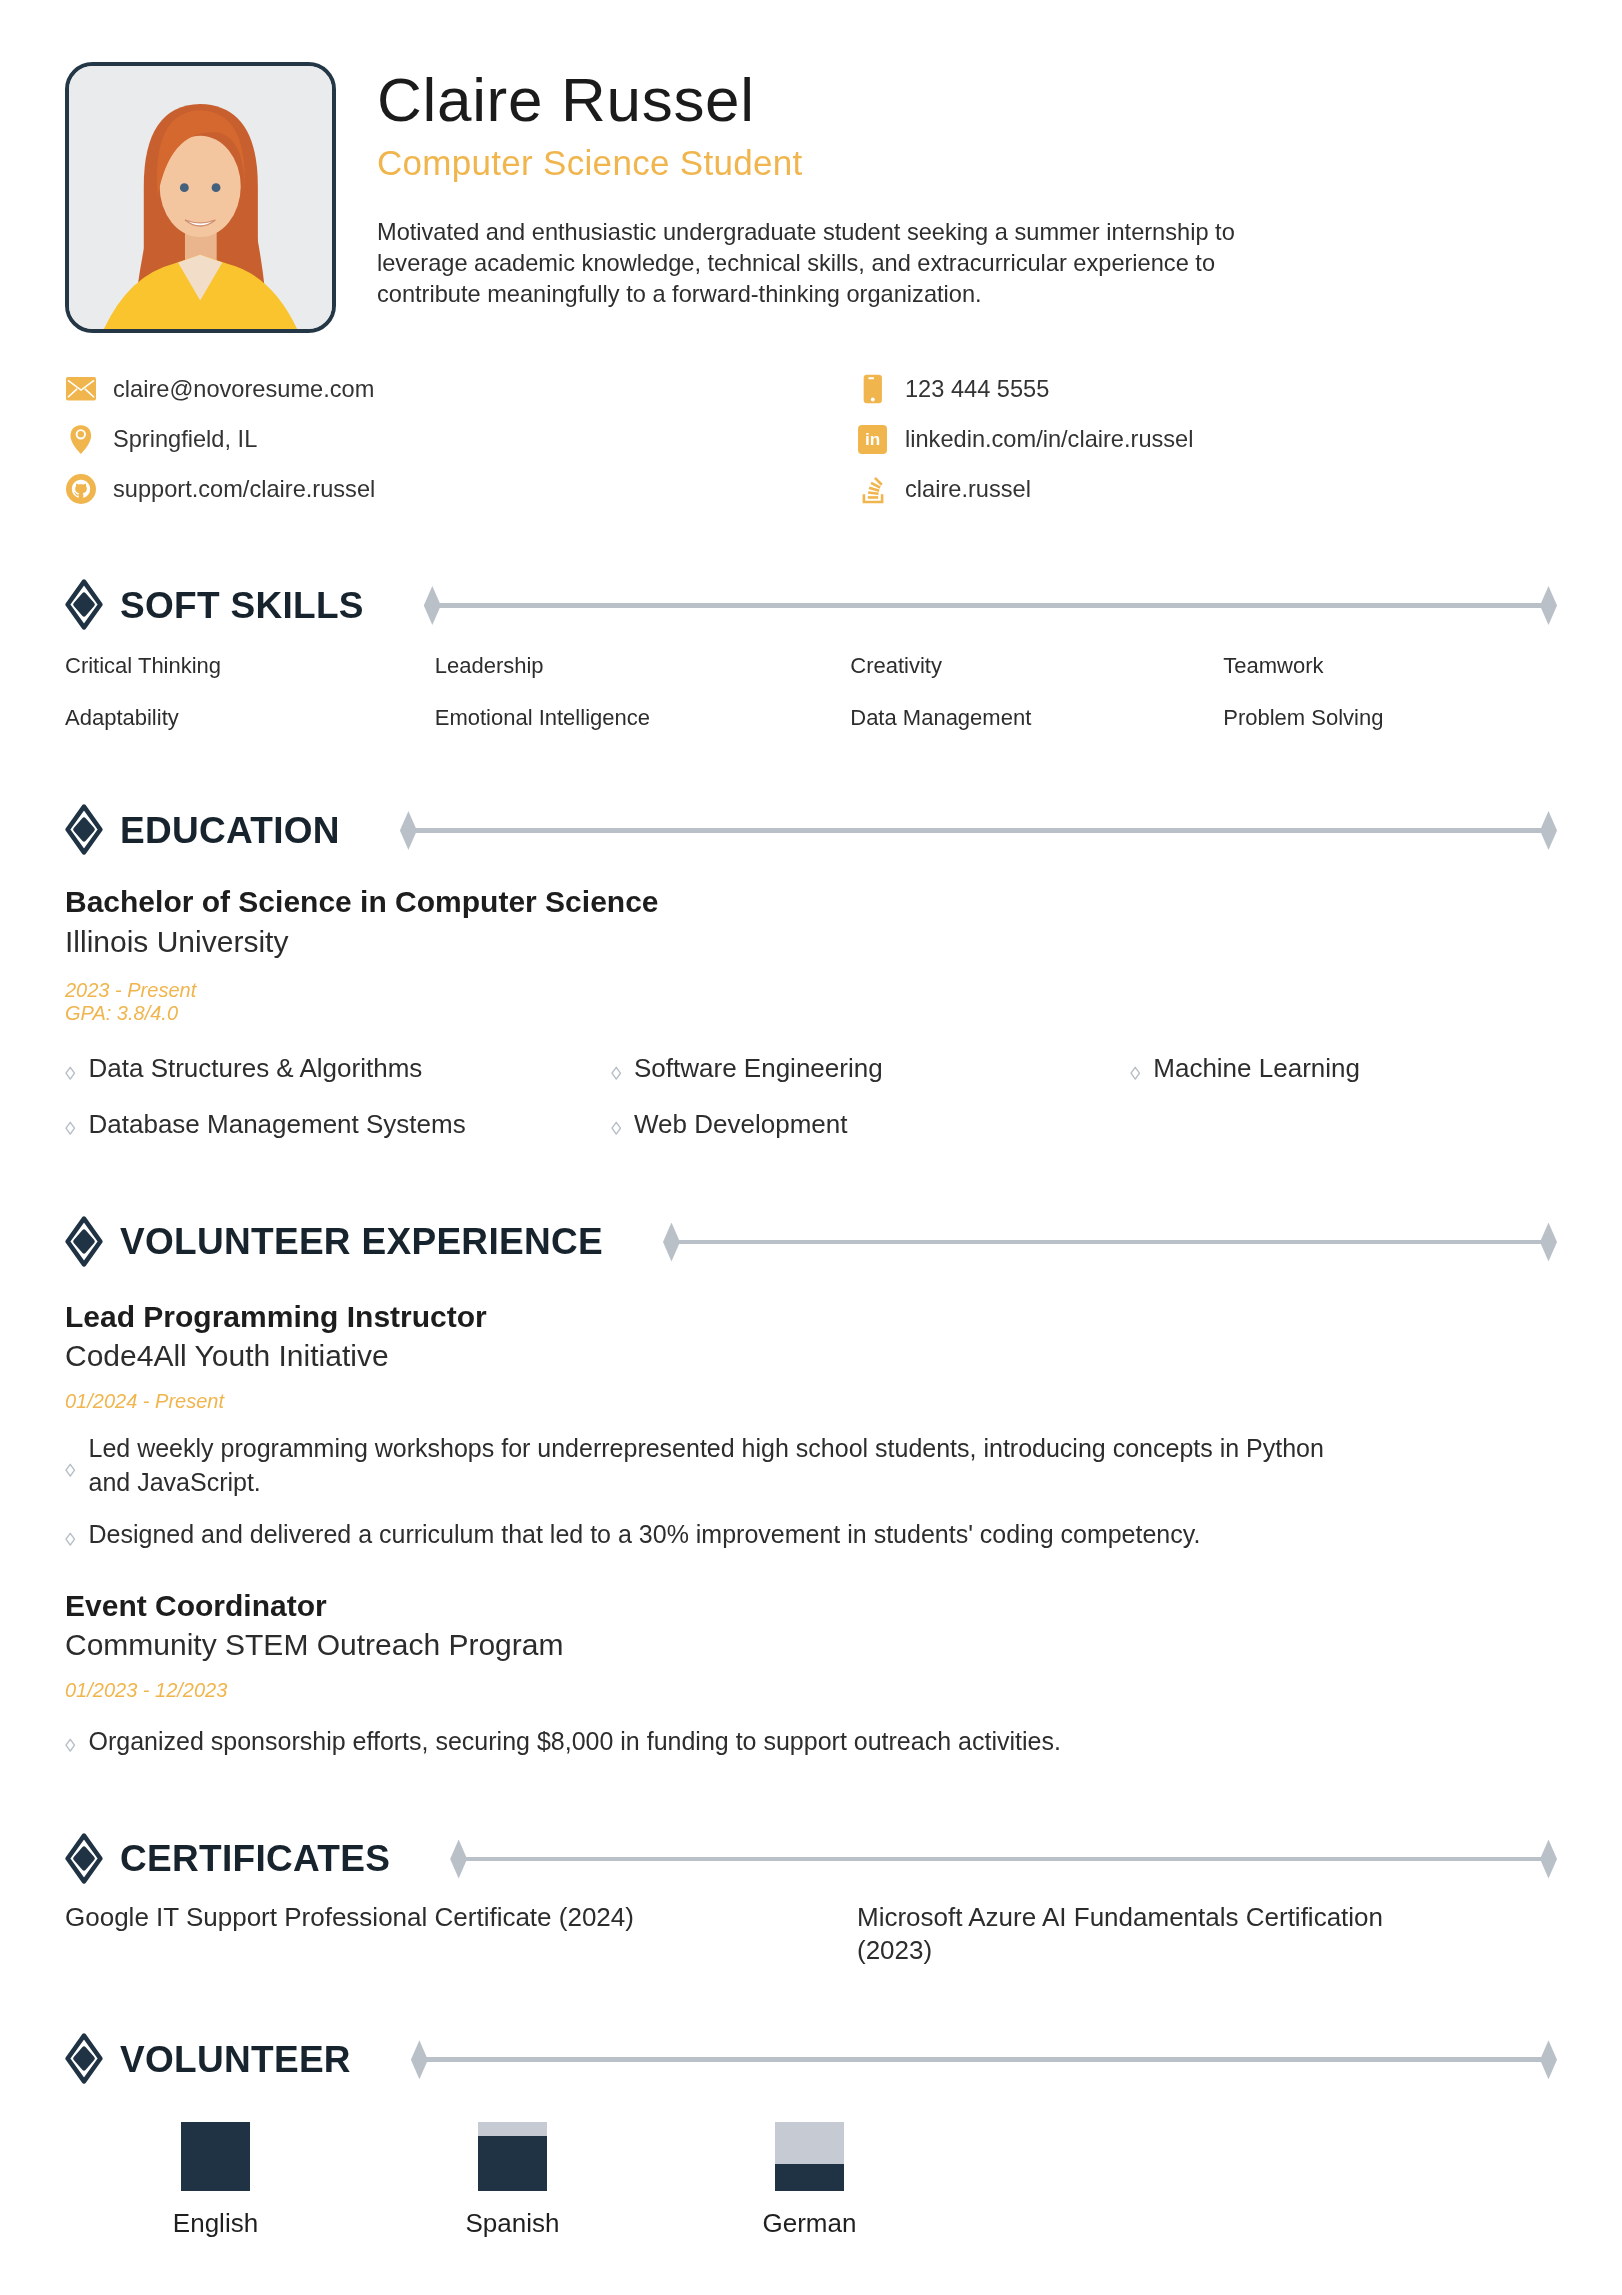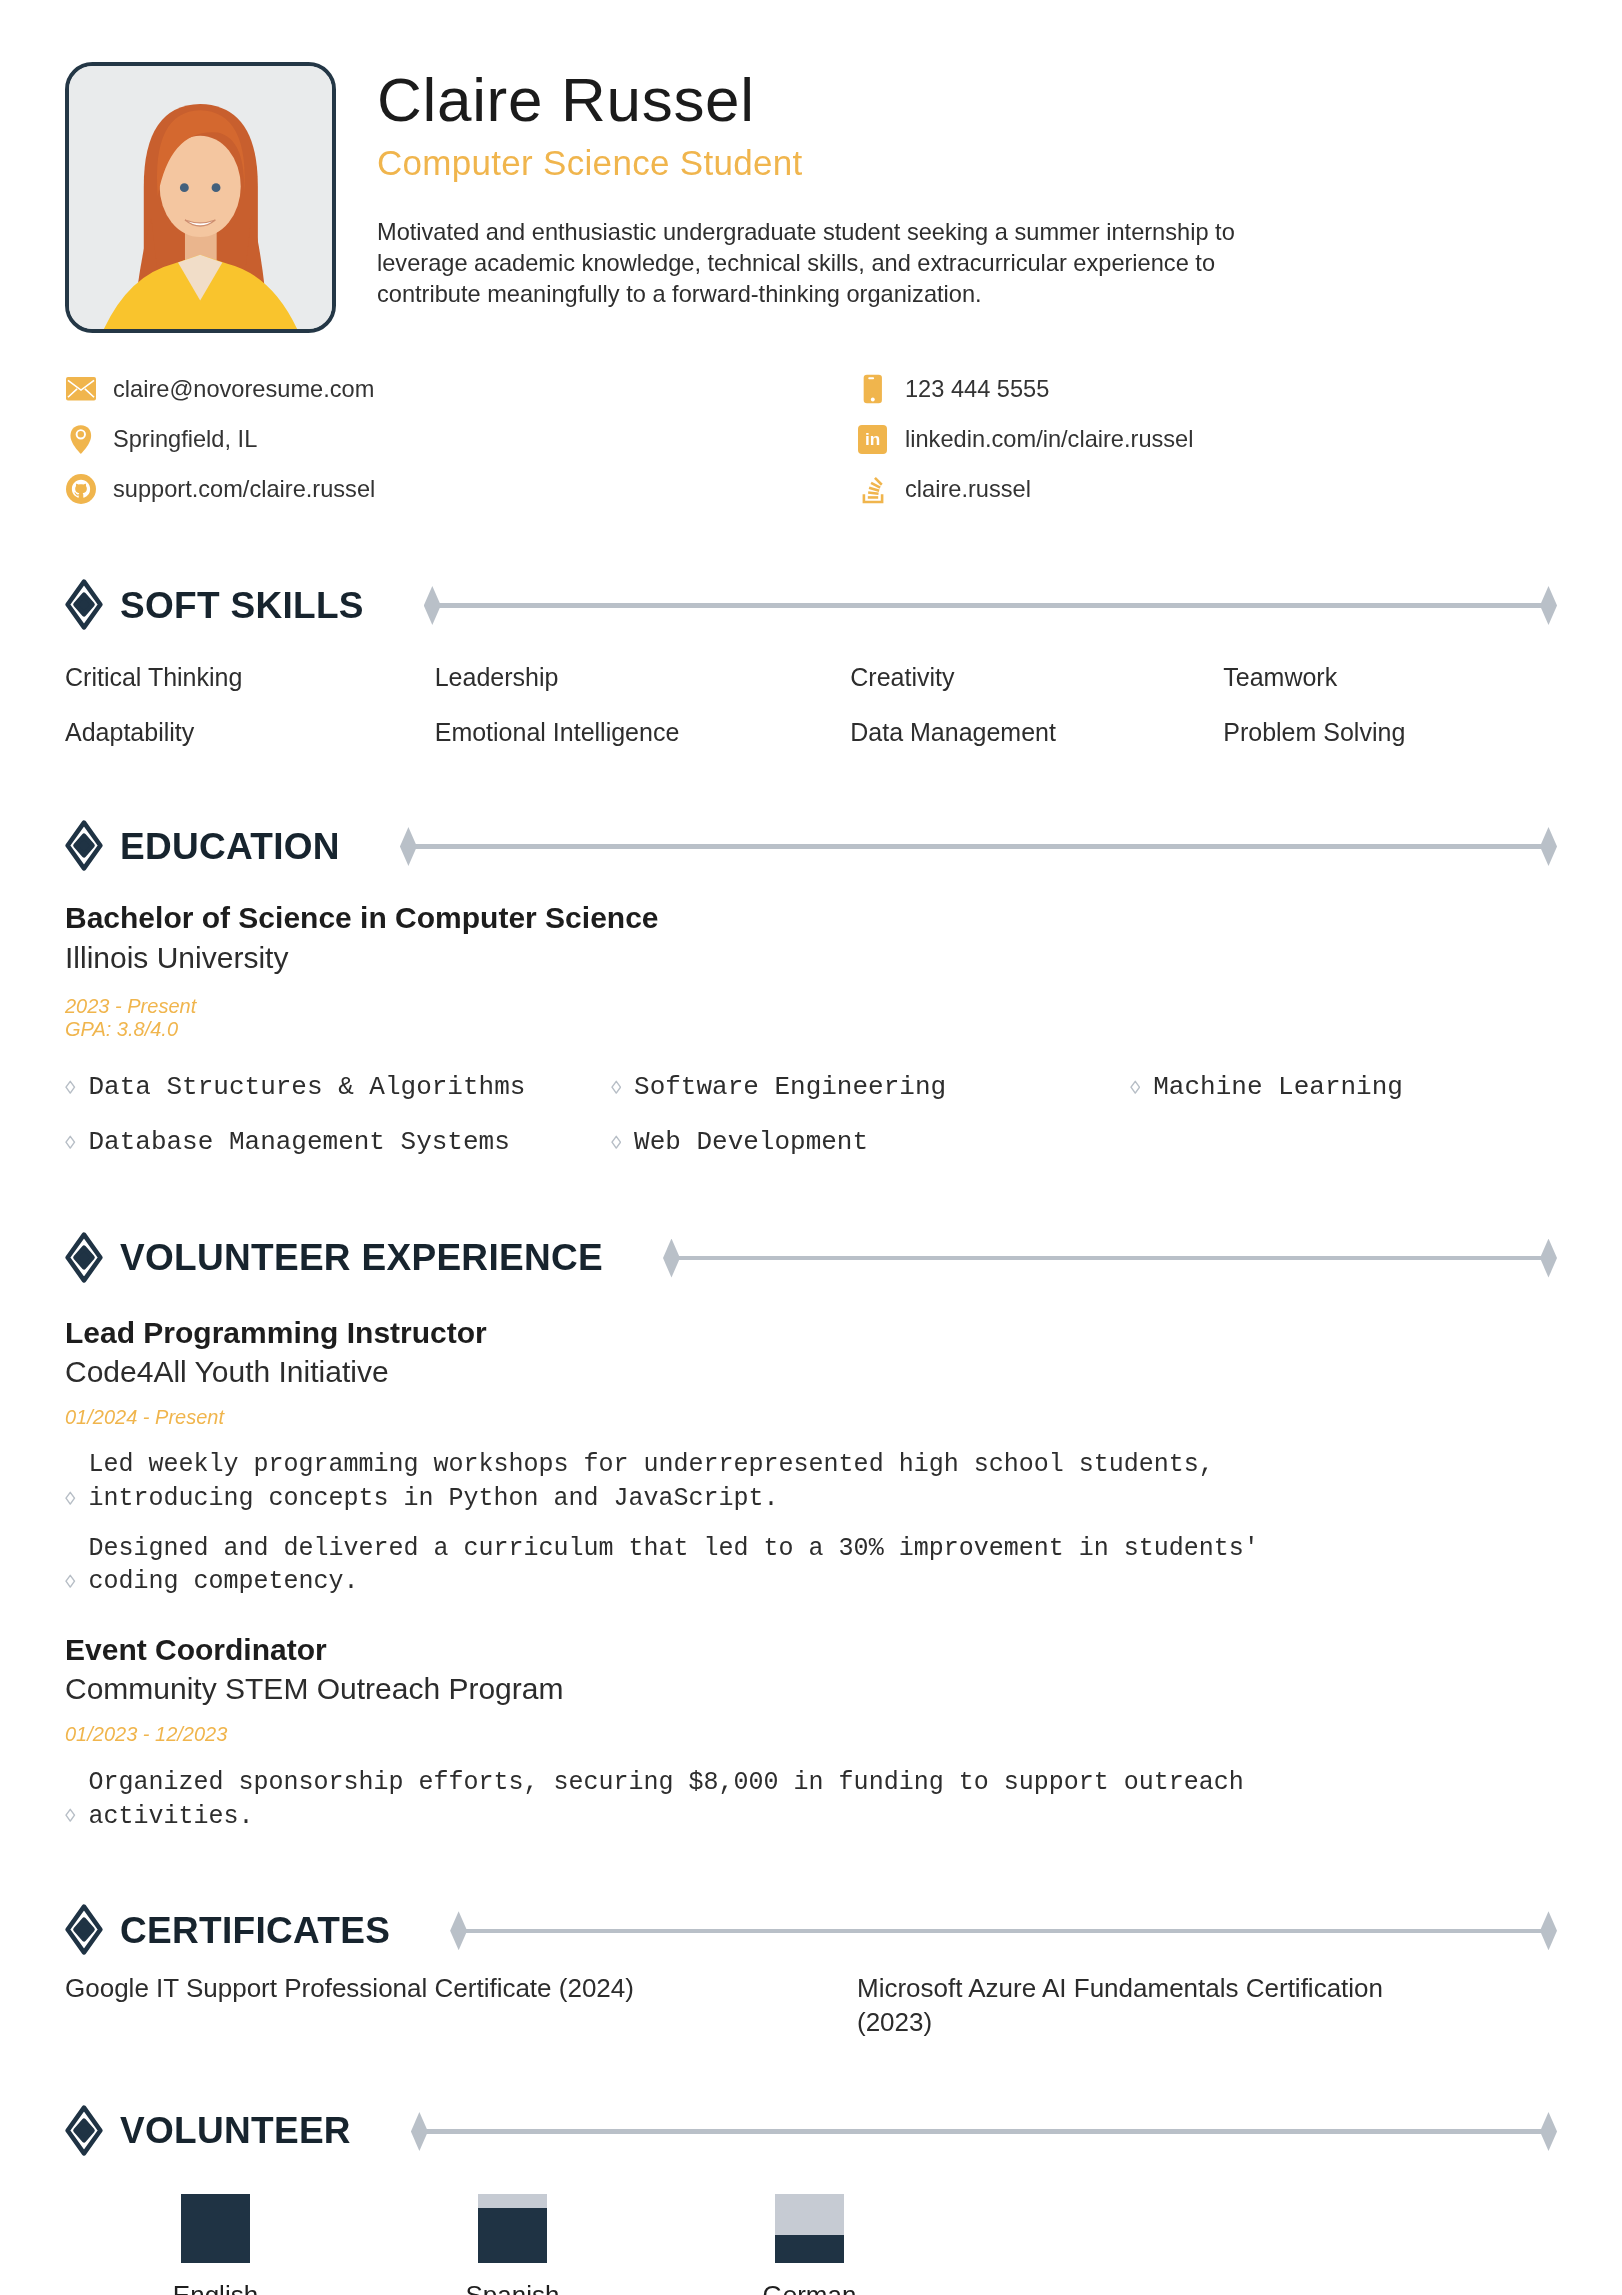--- a/index.html
+++ b/index.html
@@ -23,28 +23,28 @@
   
   .section{margin-top:65px;}
   .sec-head{display:flex;align-items:center;}
   .sec-icon{flex:0 0 auto;margin-right:17px;}
   .sec-title{font-size:37px;font-weight:bold;color:#17242e;letter-spacing:0.3px;white-space:nowrap;}
   .sec-rule{flex:1;display:flex;align-items:center;margin-left:60px;}
   .rule-diamond{width:17px;height:39px;background:#b9c0c8;clip-path:polygon(50% 0,100% 50%,50% 100%,0 50%);flex:0 0 auto;}
   .rule-line{flex:1;height:4.6px;background:#b9c0c8;margin:0 -2.6px;}
 
   
-  .skills-grid{margin-top:31px;display:grid;grid-template-columns:565fr 635fr 570fr 510fr;row-gap:26px;font-size:25px;color:#2d2d2d;}
+  .skills-grid{margin-top:21px;display:grid;grid-template-columns:565fr 635fr 570fr 510fr;row-gap:26px;font-size:22px;color:#2d2d2d;}
 
   
   .edu-degree{margin-top:27.5px;font-size:30px;font-weight:bold;color:#1d1d1d;}
   .edu-school{margin-top:6.5px;font-size:30px;color:#2c2c2c;}
   .date-row{margin-top:19.6px;display:flex;justify-content:space-between;font-size:20px;font-style:italic;color:#F0B54D;flex-direction:column;}
   .courses{margin-top:23.6px;display:grid;grid-template-columns:830fr 790fr 650fr;row-gap:14.4px;}
-  .bullet-item{display:flex;align-items:flex-end;gap:13px;font-size:26px;color:#2d2d2d;line-height:1.35;font-family:Liberation Mono, monospace;}
+  .bullet-item{display:flex;align-items:center;gap:13px;font-size:26px;color:#2d2d2d;line-height:1.35;}
   .bullet-item .diamond-bullet{flex:0 0 auto;margin-top:5.9px;}
 
   
   .job{margin-top:31px;}
   .job + .job{margin-top:34px;}
   .job-role{font-size:30px;font-weight:bold;color:#1d1d1d;}
   .job-org{margin-top:5.2px;font-size:30px;color:#2c2c2c;}
   .job-date{margin-top:17px;font-size:20px;font-style:italic;color:#F0B54D;}
   .job-bullets{margin-top:19.6px;display:flex;flex-direction:column;gap:15.7px;}
   .job-bullets .bullet-item{font-size:25px;max-width:1295px;}

